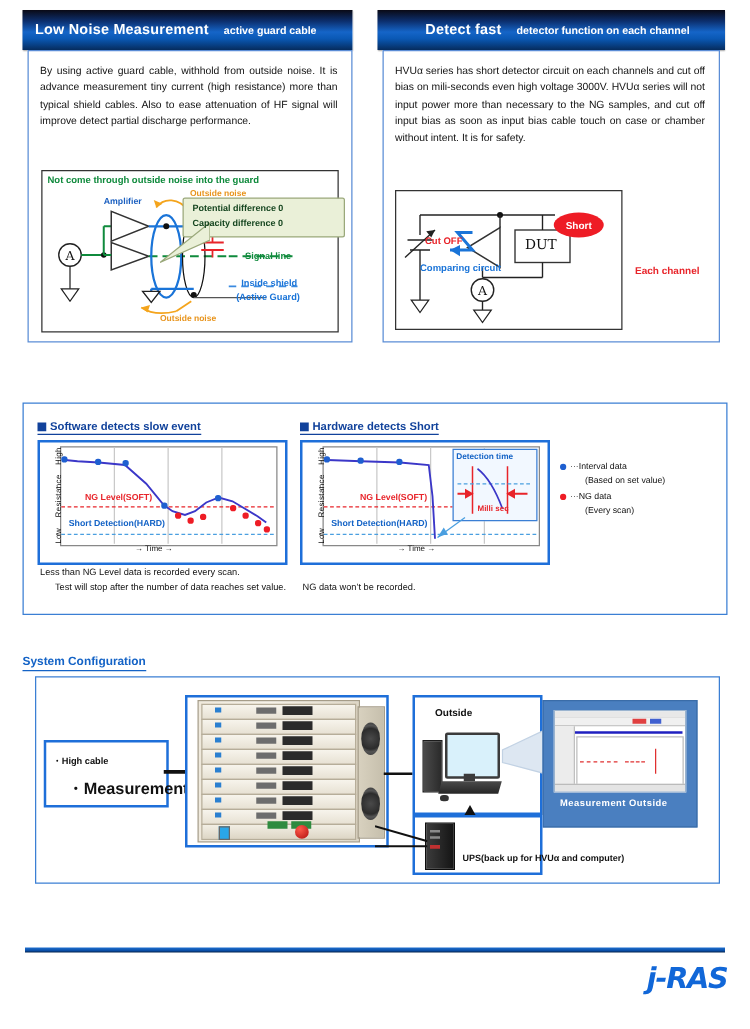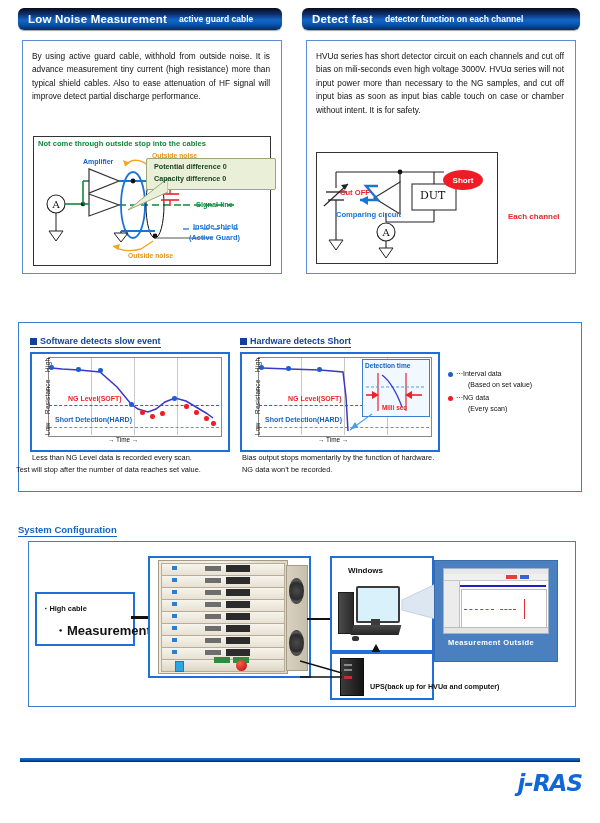--- a/index.html
+++ b/index.html
@@ -5,21 +5,21 @@
   html,body{margin:0;padding:0;}
   body{
     width:600px;height:823px;background:#ffffff;
     font-family:"Liberation Sans","DejaVu Sans",sans-serif;
     color:#000;position:relative;overflow:hidden;
   }
   .page{position:absolute;left:0;top:0;width:600px;height:823px;}
 
   
   .hdrbar{
-    position:absolute;height:22px;border-radius:6px;
+    position:absolute;height:32px;border-radius:0;
     background:linear-gradient(to bottom,#0a0a16 0%,#0c2f6e 28%,#1565c8 55%,#0a58b4 72%,#062c5e 100%);
     display:flex;align-items:center;box-shadow:0 1px 1px rgba(0,0,0,.35);
     overflow:hidden;
   }
   .hdrbar .h-main{color:#fff;font-size:11.5px;font-weight:600;letter-spacing:.2px;margin-left:10px;white-space:nowrap;}
   .hdrbar .h-sub{color:#fff;font-size:8.5px;font-weight:700;margin-left:12px;white-space:nowrap;}
 
   
   .panel{position:absolute;border:1px solid #5b8dd6;background:#fff;}
   .panel-text{
@@ -89,21 +89,21 @@
 
   <div class="hdrbar" style="left:18px;top:8px;width:264px;">
     <span class="h-main">Low Noise Measurement</span>
     <span class="h-sub">active guard cable</span>
   </div>
 
   <div class="panel" style="left:22px;top:40px;width:258px;height:232px;"></div>
   <div class="panel-text" style="left:32px;top:50px;width:238px;">By using active guard cable, withhold from outside noise. It is advance measurement tiny current (high resistance) more than typical shield cables. Also to ease attenuation of HF signal will improve detect partial discharge performance.</div>
 
   <div style="position:absolute;left:33px;top:136px;width:236px;height:128px;border:1px solid #333;background:#fff;"></div>
-  <div class="ctext" style="left:38px;top:139px;font-size:7.6px;font-weight:700;color:#0f8a3c;">Not come through outside stop into the cables</div>
+  <div class="ctext" style="left:38px;top:139px;font-size:7.6px;font-weight:700;color:#0f8a3c;">Not come through outside noise into the guard</div>
 
   <svg style="position:absolute;left:33px;top:136px;" width="236" height="128" viewBox="0 0 236 128">
 
     <circle cx="23" cy="68" r="9" fill="none" stroke="#222" stroke-width="1.1"></circle>
     <text x="23" y="72" font-size="10" font-family="DejaVu Serif, serif" text-anchor="middle" fill="#111">A</text>
 
     <line x1="23" y1="77" x2="23" y2="95" stroke="#222" stroke-width="1"></line>
     <polygon points="16,95 30,95 23,105" fill="none" stroke="#222" stroke-width="1"></polygon>
 
     <line x1="32" y1="68" x2="50" y2="68" stroke="#0f8a3c" stroke-width="1.6"></line>
@@ -157,21 +157,21 @@
   <div class="ctext" style="left:193px;top:222px;font-size:7.4px;font-weight:700;color:#1a74d8;">Inside shield</div>
   <div class="ctext" style="left:189px;top:233px;font-size:7.4px;font-weight:700;color:#1a74d8;">(Active Guard)</div>
 
   <div class="callout" style="left:146px;top:158px;width:128px;height:30px;background:#eaf0d8;border:1px solid #9aa87a;border-radius:2px;"></div>
   <svg style="position:absolute;left:128px;top:178px;" width="40" height="34" viewBox="0 0 40 34">
     <polygon points="40,0 40,14 0,32" fill="#eaf0d8" stroke="#9aa87a" stroke-width="1"></polygon>
   </svg>
   <div class="ctext" style="left:154px;top:162px;font-size:7.2px;font-weight:700;color:#15451f;">Potential difference 0</div>
   <div class="ctext" style="left:154px;top:174px;font-size:7.2px;font-weight:700;color:#15451f;">Capacity difference 0</div>
 
-  <div class="hdrbar" style="left:302px;top:8px;width:278px;">
+  <div class="hdrbar" style="left:302px;top:8px;width:278px;justify-content:center;">
     <span class="h-main">Detect fast</span>
     <span class="h-sub">detector function on each channel</span>
   </div>
 
   <div class="panel" style="left:306px;top:40px;width:268px;height:232px;"></div>
   <div class="panel-text" style="left:316px;top:50px;width:248px;">HVUα series has short detector circuit on each channels and cut off bias on mili-seconds even high voltage 3000V. HVUα series will not input power more than necessary to the NG samples, and cut off input bias as soon as input bias cable touch on case or chamber without intent. It is for safety.</div>
 
   <div style="position:absolute;left:316px;top:152px;width:180px;height:110px;border:1px solid #333;background:#fff;"></div>
 
   <svg style="position:absolute;left:316px;top:152px;" width="180" height="110" viewBox="0 0 180 110">
@@ -315,22 +315,21 @@
       <span class="ldot" style="background:#1e5fd0;"></span><span>···Interval data</span>
     </div>
     <div style="padding-left:20px;">(Based on set value)</div>
     <div style="margin-top:2px;">
       <span class="ldot" style="background:#ee1c25;"></span><span>···NG data</span>
     </div>
     <div style="padding-left:20px;">(Every scan)</div>
   </div>
 
   <div class="cap" style="left:32px;top:452px;">Less than NG Level data is recorded every scan.</div>
-  <div class="cap" style="left:16px;top:464px;">Test will stop after the number of data reaches set value.</div>
-  <div class="cap" style="left:242px;top:452px;">Bias output stops momentarily by the function of hardware.</div>
+  <div class="cap" style="left:44px;top:464px;">Test will stop after the number of data reaches set value.</div>
   <div class="cap" style="left:242px;top:464px;">NG data won’t be recorded.</div>
 
   <div class="subtitle" style="left:18px;top:524px;">System Configuration</div>
 
   <div class="bluebox" style="left:28px;top:541px;width:546px;height:164px;"></div>
 
   <div style="position:absolute;left:35px;top:592px;width:96px;height:50px;border:2px solid #1e6fd9;background:#fff;"></div>
   <div class="ctext" style="left:42px;top:604px;font-size:7.4px;font-weight:700;color:#111;">・High cable</div>
   <div class="ctext" style="left:42px;top:622px;font-size:13px;font-weight:700;color:#111;margin-left:12px;">・Measurement cable</div>
 
@@ -380,21 +379,21 @@
   <div style="position:absolute;left:233px;top:657px;width:16px;height:6px;background:#2e8b3f;"></div>
   <div style="position:absolute;left:175px;top:661px;width:7px;height:9px;background:#2aa6e8;border:1px solid #666;"></div>
   <div style="position:absolute;left:236px;top:660px;width:11px;height:11px;border-radius:50%;background:radial-gradient(circle at 35% 30%,#ff5a4a,#b01010);"></div>
 
   <div class="fan" style="left:289px;top:578px;width:15px;height:26px;border-radius:50%;"></div>
   <div class="fan" style="left:289px;top:630px;width:15px;height:26px;border-radius:50%;"></div>
 
   <div class="arrowline" style="left:307px;top:618px;width:24px;height:2px;"></div>
 
   <div style="position:absolute;left:330px;top:556px;width:100px;height:92px;border:2px solid #1e6fd9;background:#fff;"></div>
-  <div class="ctext" style="left:348px;top:566px;font-size:8px;font-weight:700;color:#111;">Windows</div>
+  <div class="ctext" style="left:348px;top:566px;font-size:8px;font-weight:700;color:#111;">Outside</div>
 
   <div style="position:absolute;left:338px;top:592px;width:14px;height:40px;background:linear-gradient(to right,#4b4b4b,#2a2a2a);border:1px solid #1b1b1b;"></div>
   <div style="position:absolute;left:356px;top:586px;width:40px;height:33px;background:#d9f1fb;border:2px solid #3b3b3b;border-radius:2px;"></div>
   <div style="position:absolute;left:371px;top:619px;width:9px;height:6px;background:#3b3b3b;"></div>
   <div style="position:absolute;left:352px;top:625px;width:48px;height:10px;background:linear-gradient(to bottom,#4a4a4a,#262626);transform:skewX(-16deg);"></div>
   <div style="position:absolute;left:352px;top:636px;width:7px;height:5px;background:#333;border-radius:40%;"></div>
 
   <svg style="position:absolute;left:370px;top:644px;" width="12" height="24" viewBox="0 0 12 24">
     <line x1="6" y1="24" x2="6" y2="6" stroke="#111" stroke-width="2.4"></line>
     <polygon points="6,0 1,9 11,9" fill="#111"></polygon>

